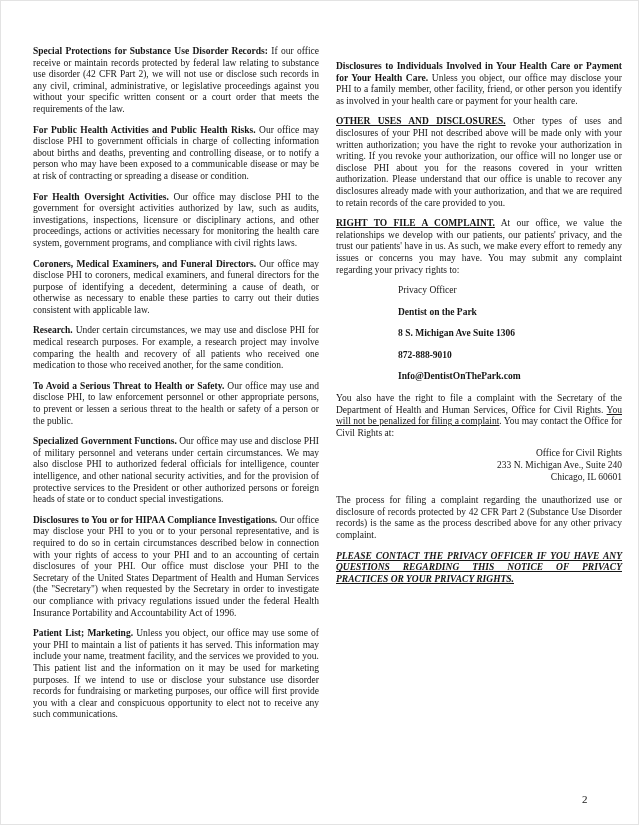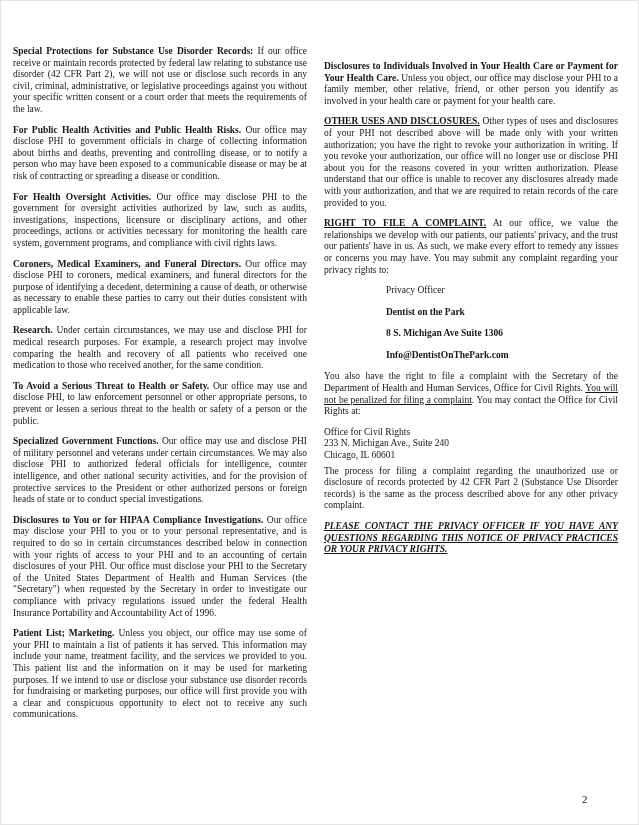--- a/index.html
+++ b/index.html
@@ -6,34 +6,34 @@
   html, body { background: #ffffff; }
   .sheet {
     position: relative;
     width: 639px;
     height: 825px;
     background: #ffffff;
     font-family: "Liberation Serif", serif;
     font-size: 9.5px;
     line-height: 11.6px;
     color: #161616;
-    padding: 45px 16px 0 12px;
+    padding: 45px 16px 0 32px;
     border: 1px solid #e3e3e3;
     overflow: hidden;
   }
   .columns { display: flex; gap: 17px; }
   .col { width: 294px; text-align: justify; }
   .col-right { padding-top: 15px; }
   .para { margin-bottom: 9px; }
   .b { font-weight: bold; }
   .bu { font-weight: bold; text-decoration: underline; }
   .u { text-decoration: underline; }
   .contact-block { margin-left: 62px; margin-top: 3px; text-align: left; }
   .contact-line { margin-bottom: 10px; }
-  .addr-block { margin-bottom: 4px; text-align: left; }
+  .addr-block { margin-bottom: 12px; text-align: right; }
   .notice { font-weight: bold; font-style: italic; text-decoration: underline; }
   .page-number {
     position: absolute;
     left: 581px;
     top: 792px;
     font-size: 11px;
     line-height: 13px;
   }
 </style>
 </head>
@@ -48,30 +48,31 @@
       <p class="para"><span class="b">For Health Oversight Activities.</span><span> Our office may disclose PHI to the government for oversight activities authorized by law, such as audits, investigations, inspections, licensure or disciplinary actions, and other proceedings, actions or activities necessary for monitoring the health care system, government programs, and compliance with civil rights laws.</span></p>
       <p class="para"><span class="b">Coroners, Medical Examiners, and Funeral Directors.</span><span> Our office may disclose PHI to coroners, medical examiners, and funeral directors for the purpose of identifying a decedent, determining a cause of death, or otherwise as necessary to enable these parties to carry out their duties consistent with applicable law.</span></p>
       <p class="para"><span class="b">Research.</span><span> Under certain circumstances, we may use and disclose PHI for medical research purposes. For example, a research project may involve comparing the health and recovery of all patients who received one medication to those who received another, for the same condition.</span></p>
       <p class="para"><span class="b">To Avoid a Serious Threat to Health or Safety.</span><span> Our office may use and disclose PHI, to law enforcement personnel or other appropriate persons, to prevent or lessen a serious threat to the health or safety of a person or the public.</span></p>
       <p class="para"><span class="b">Specialized Government Functions.</span><span> Our office may use and disclose PHI of military personnel and veterans under certain circumstances. We may also disclose PHI to authorized federal officials for intelligence, counter intelligence, and other national security activities, and for the provision of protective services to the President or other authorized persons or foreign heads of state or to conduct special investigations.</span></p>
       <p class="para"><span class="b">Disclosures to You or for HIPAA Compliance Investigations.</span><span> Our office may disclose your PHI to you or to your personal representative, and is required to do so in certain circumstances described below in connection with your rights of access to your PHI and to an accounting of certain disclosures of your PHI. Our office must disclose your PHI to the Secretary of the United States Department of Health and Human Services (the "Secretary") when requested by the Secretary in order to investigate our compliance with privacy regulations issued under the federal Health Insurance Portability and Accountability Act of 1996.</span></p>
       <p class="para"><span class="b">Patient List; Marketing.</span><span> Unless you object, our office may use some of your PHI to maintain a list of patients it has served. This information may include your name, treatment facility, and the services we provided to you. This patient list and the information on it may be used for marketing purposes. If we intend to use or disclose your substance use disorder records for fundraising or marketing purposes, our office will first provide you with a clear and conspicuous opportunity to elect not to receive any such communications.</span></p>
     </div>
 
     <div class="col col-right">
-      <p class="para"><span class="b">Disclosures to Individuals Involved in Your Health Care or Payment for Your Health Care.</span><span> Unless you object, our office may disclose your PHI to a family member, other relative, friend, or other person you identify as involved in your health care or payment for your health care.</span></p>
+      <p class="para"><span class="b">Disclosures to Individuals Involved in Your Health Care or Payment for Your Health Care.</span><span> Unless you object, our office may disclose your PHI to a family member, other facility, friend, or other person you identify as involved in your health care or payment for your health care.</span></p>
 
       <p class="para"><span class="bu">OTHER USES AND DISCLOSURES.</span><span> Other types of uses and disclosures of your PHI not described above will be made only with your written authorization; you have the right to revoke your authorization in writing. If you revoke your authorization, our office will no longer use or disclose PHI about you for the reasons covered in your written authorization. Please understand that our office is unable to recover any disclosures already made with your authorization, and that we are required to retain records of the care provided to you.</span></p>
 
       <p class="para"><span class="bu">RIGHT TO FILE A COMPLAINT.</span><span> At our office, we value the relationships we develop with our patients, our patients' privacy, and the trust our patients' have in us. As such, we make every effort to remedy any issues or concerns you may have. You may submit any complaint regarding your privacy rights to:</span></p>
 
       <div class="contact-block">
         <div class="contact-line">Privacy Officer</div>
         <div class="contact-line b">Dentist on the Park</div>
         <div class="contact-line b">8 S. Michigan Ave Suite 1306</div>
+        <div class="contact-line b">872-888-9010</div>
         <div class="contact-line b">Info@DentistOnThePark.com</div>
       </div>
 
       <p class="para"><span>You also have the right to file a complaint with the Secretary of the Department of Health and Human Services, Office for Civil Rights. </span><span class="u">You will not be penalized for filing a complaint</span><span>. You may contact the Office for Civil Rights at:</span></p>
 
       <div class="addr-block">
         <div>Office for Civil Rights</div>
         <div>233 N. Michigan Ave., Suite 240</div>
         <div>Chicago, IL 60601</div>
       </div>

